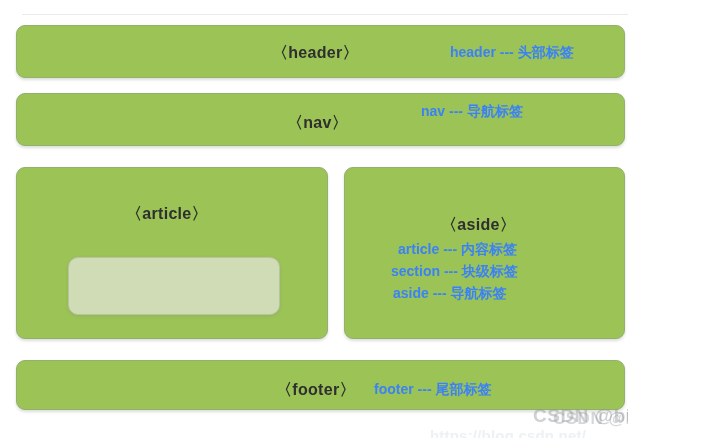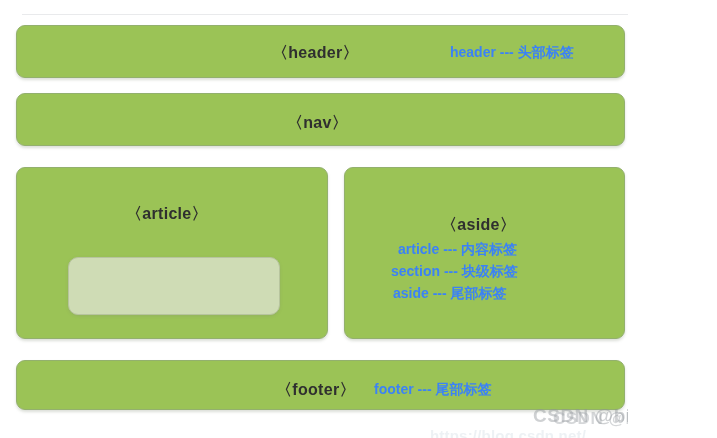--- a/index.html
+++ b/index.html
@@ -115,31 +115,32 @@
   <div class="frame-top"></div>
   <div class="frame-right-soft"></div>
   <div class="frame-right"></div>
 
   <div class="sbox" style="left:16px; top:25px; width:609px; height:53px;"></div>
   <div class="tag-label big" style="left:272px; top:43px;">〈header〉</div>
   <div class="note lg" style="left:450px; top:44px;">header --- 头部标签</div>
 
   <div class="sbox" style="left:16px; top:93px; width:609px; height:53px;"></div>
   <div class="tag-label big" style="left:287px; top:113px;">〈nav〉</div>
+  <div class="note lg" style="left:421px; top:103px;">nav --- 导航标签</div>
 
   <div class="sbox" style="left:16px; top:167px; width:312px; height:172px;"></div>
   <div class="tag-label big" style="left:126px; top:204px;">〈article〉</div>
 
   <div class="sbox pale" style="left:68px; top:257px; width:212px; height:58px;"></div>
 
   <div class="sbox" style="left:344px; top:167px; width:281px; height:172px;"></div>
   <div class="tag-label big" style="left:441px; top:195px;margin-top:20px;">〈aside〉</div>
   <div class="note lg" style="left:398px; top:241px;">article --- 内容标签</div>
   <div class="note lg" style="left:391px; top:263px;">section --- 块级标签</div>
-  <div class="note lg" style="left:393px; top:285px;">aside --- 尾部标签</div>
+  <div class="note lg" style="left:393px; top:285px;">aside --- 导航标签</div>
 
   <div class="sbox" style="left:16px; top:360px; width:609px; height:50px;"></div>
   <div class="tag-label big" style="left:276px; top:380px;">〈footer〉</div>
   <div class="note lg" style="left:374px; top:381px;">footer --- 尾部标签</div>
 
   <div class="wm wm-url" style="left:430px; top:392px;margin-top:35px;">https://blog.csdn.net/</div>
   <div class="wm wm-user-a" style="left:533px; top:405px;">CSDN @bitter_sea</div>
   <div class="wm wm-user-b" style="left:553px; top:409px;">CSDN @bitter_sea</div>
 
 </div>

